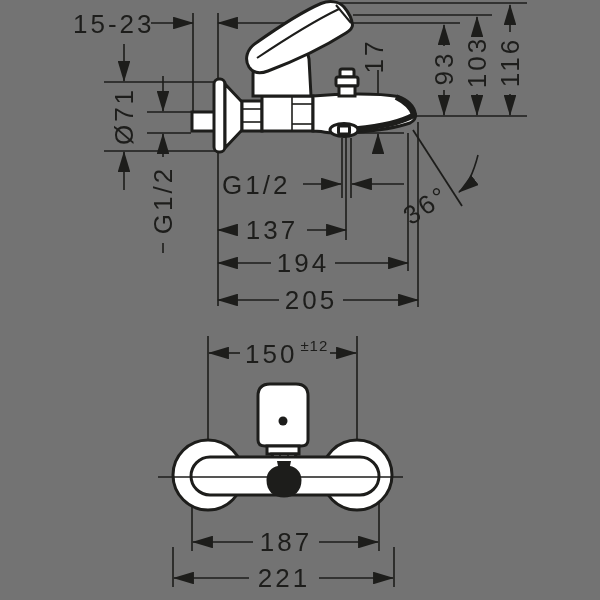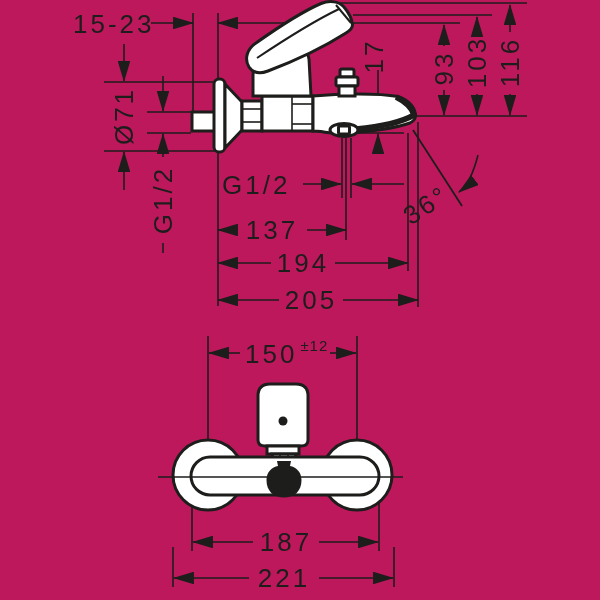--- a/index.html
+++ b/index.html
@@ -1,16 +1,16 @@
 <!DOCTYPE html>
 <html><head>
 <meta charset="utf-8">
 <style>
   html,body{margin:0;padding:0;background:#fff;}
-  .stage{position:relative;width:600px;height:600px;background:#be185d;overflow:hidden;}
+  .stage{position:relative;width:600px;height:600px;background:#737373;overflow:hidden;}
   svg{position:absolute;left:0;top:0;}
   .thin{stroke:#1d1d1b;stroke-width:1.6;fill:none;}
   .slant{stroke:#1d1d1b;stroke-width:1.8;fill:none;}
   .thick{stroke:#1d1d1b;stroke-width:3;fill:#ffffff;}
   .thickn{stroke:#1d1d1b;stroke-width:2;fill:none;}
   .band{stroke:#1d1d1b;stroke-width:5.5;fill:none;}
   .fillink{fill:#1d1d1b;stroke:none;}
   .dim{font-family:"Liberation Sans","DejaVu Sans",sans-serif;font-size:26px;letter-spacing:3px;fill:#1d1d1b;}
   .dim-sup{font-size:15px;letter-spacing:1px;}
 </style>

